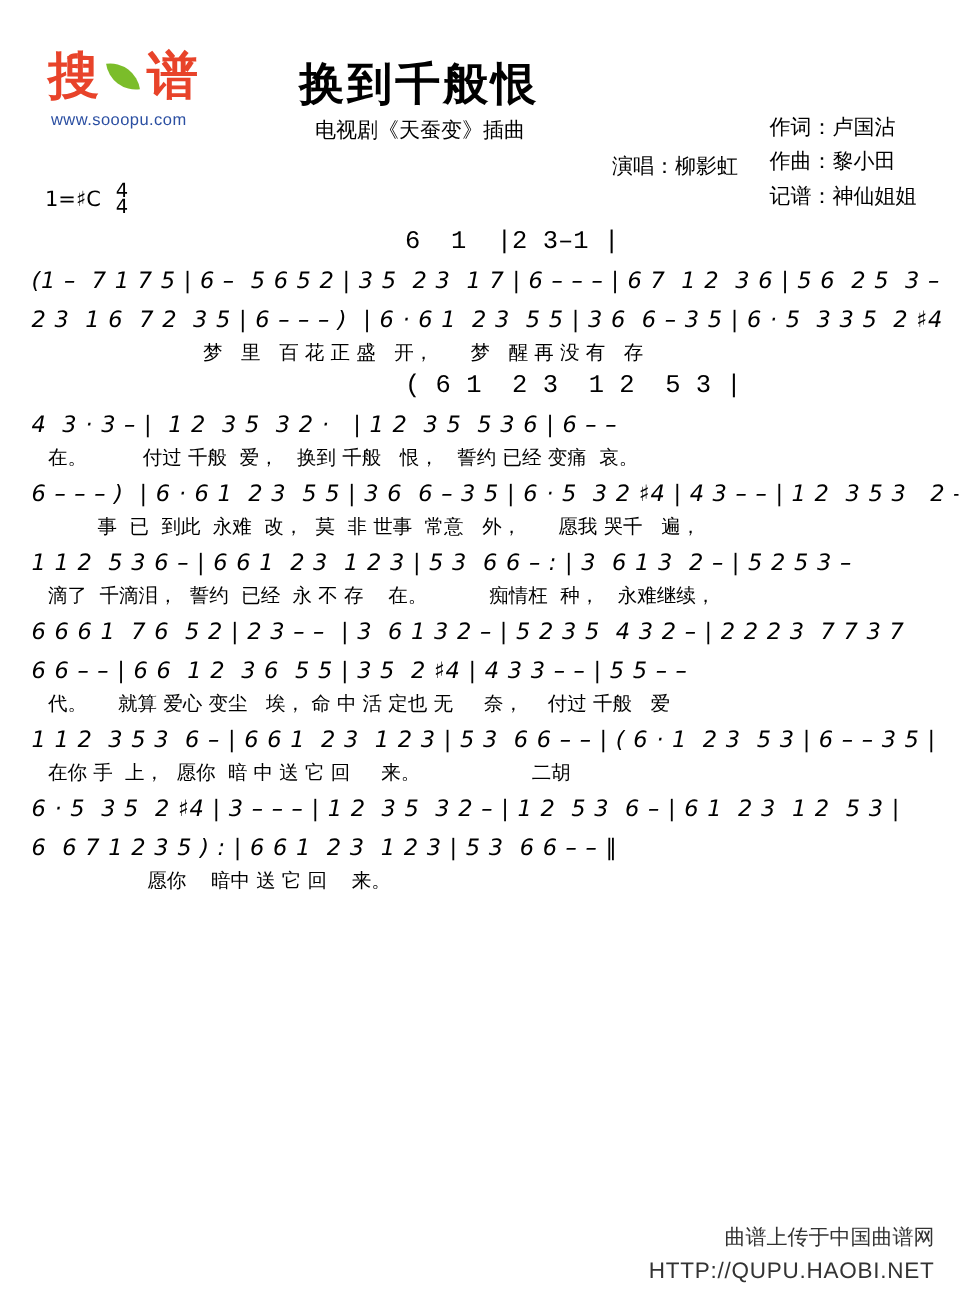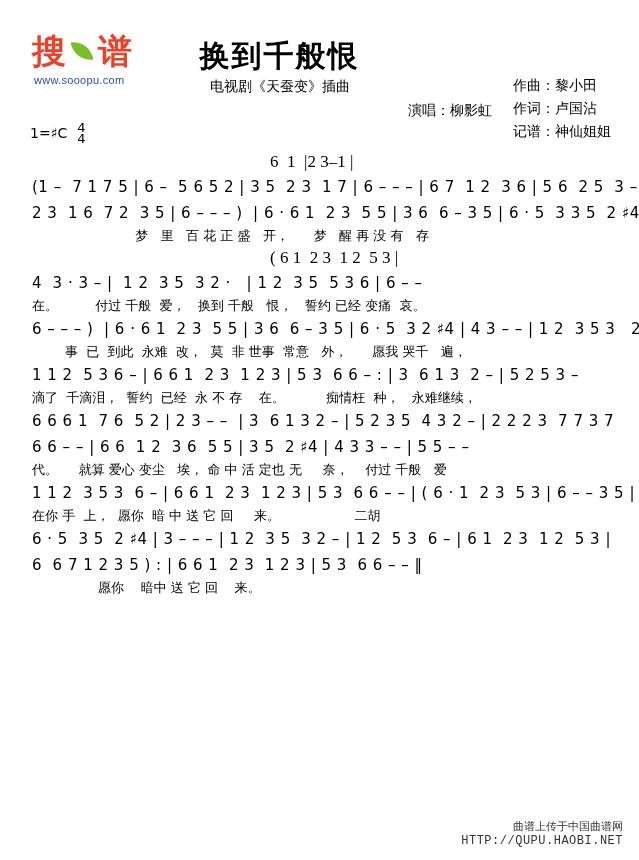--- a/index.html
+++ b/index.html
@@ -128,55 +128,56 @@
   }
   .system {
     position: relative;
     width: 639px;
   }
   .notes {
     font-family: "DejaVu Sans", sans-serif;
     font-size: 17px;
     letter-spacing: 0.5px;
     white-space: pre;
-    padding-left: 32px;
+    padding-left: 21px;
     line-height: 26px;
+    font-style: italic;
   }
   .notes.small { font-size: 15px; }
   .lyrics {
     font-family: "DejaVu Sans", sans-serif;
     font-size: 13px;
     white-space: pre;
     padding-left: 32px;
     line-height: 20px;
   }
   .pickup {
-    font-family: Liberation Serif, serif;
+    font-family: Liberation Mono, monospace;
     font-size: 17px;
     white-space: pre;
     padding-left: 270px;
     line-height: 24px;
   }
 
   
   #footer-1 {
     position: absolute;
     right: 16px;
     bottom: 26px;
     font-family: "DejaVu Sans", sans-serif;
-    font-size: 11px;
+    font-size: 14px;
     color: #333;
     padding-left: 9px;
   }
   #footer-2 {
     position: absolute;
     right: 16px;
-    bottom: 12px;
-    font-family: Liberation Mono, monospace;
-    font-size: 12px;
+    bottom: 4px;
+    font-family: Liberation Sans, sans-serif;
+    font-size: 15px;
     color: #333;
     letter-spacing: 0.5px;
   }
 </style>
 </head>
 <body>
 
 <div id="logo-block">
   <div id="logo-mark">
     <span id="logo-word">搜</span>
@@ -186,22 +187,22 @@
     <span id="logo-word" style="position:static;">谱</span>
   </div>
   <div id="logo-url">www.sooopu.com</div>
 </div>
 
 <div id="song-title">换到千般恨</div>
 <div id="subtitle-1">电视剧《天蚕变》插曲</div>
 <div id="subtitle-2">演唱：柳影虹</div>
 
 <div id="credits">
+  <div>作词：卢国沾</div>
   <div>作曲：黎小田</div>
-  <div>作词：卢国沾</div>
   <div>记谱：神仙姐姐</div>
 </div>
 
 <div id="key-sig">
   <span>1=</span>
   <span>♯</span>
   <span>C</span>
   <span class="frac">
     <span class="num">4</span>
     <span class="den">4</span>

